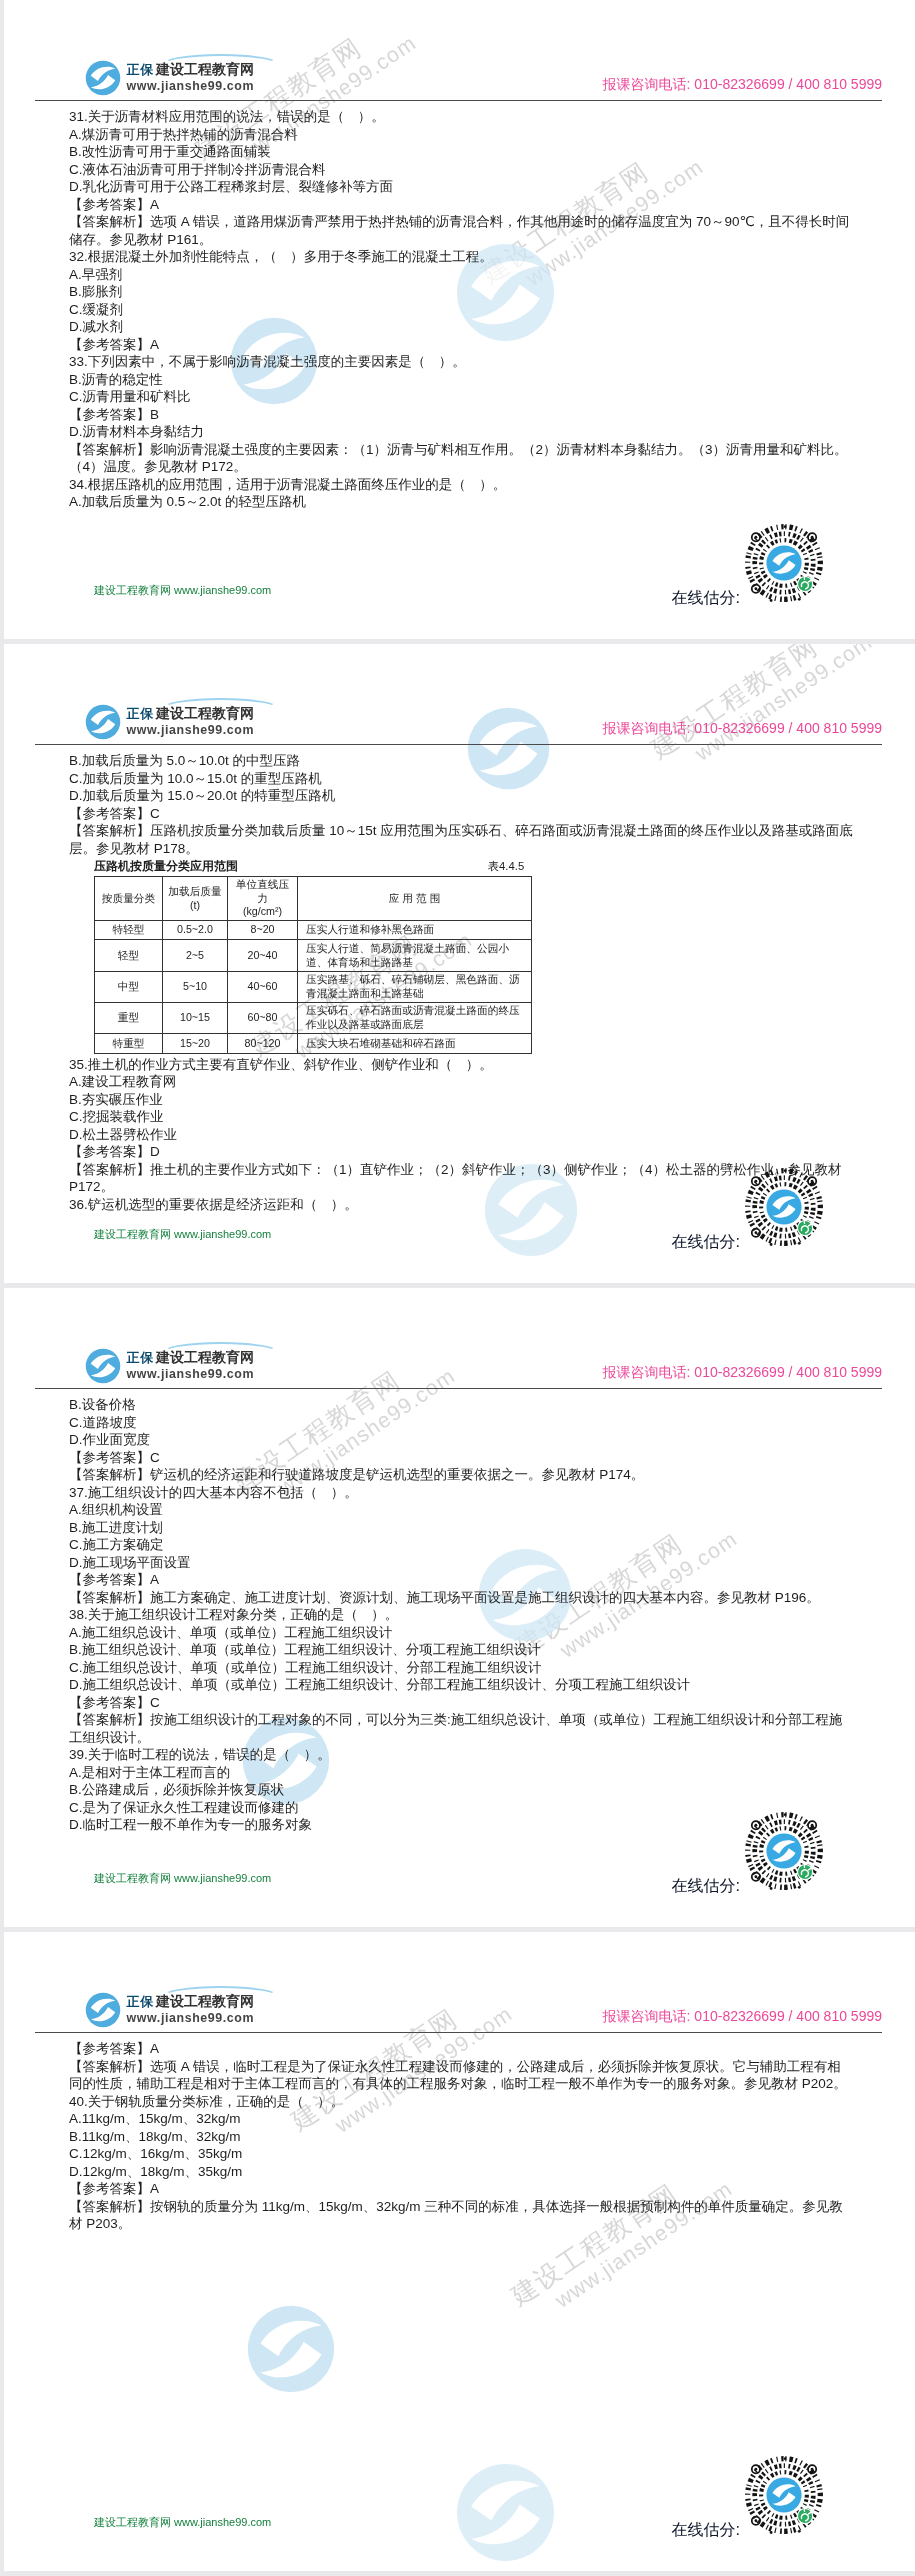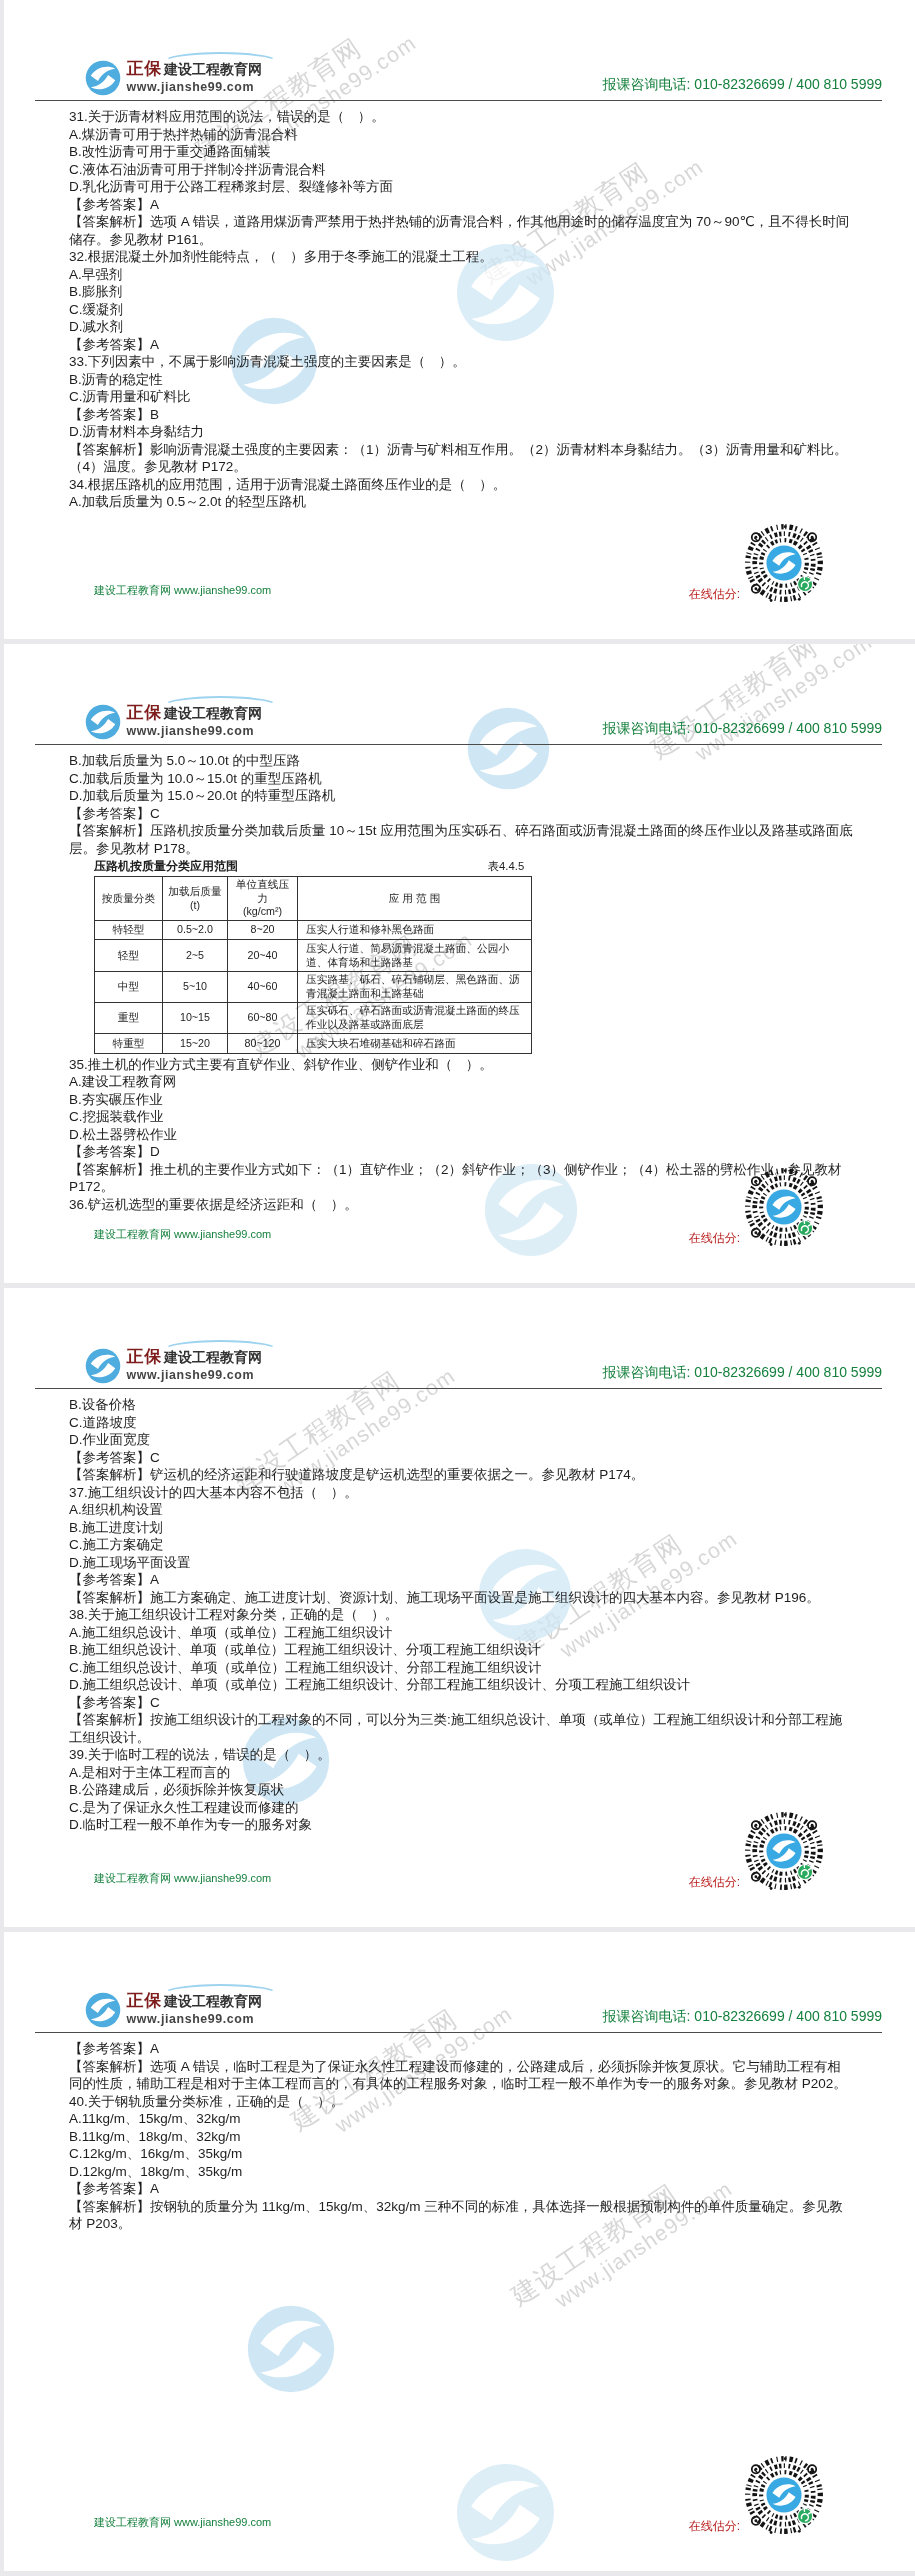--- a/index.html
+++ b/index.html
@@ -22,29 +22,29 @@
   .page-header{
     position:absolute;left:31px;right:33px;top:0;height:101px;
     border-bottom:1.1px solid #4b4b4b;
     display:flex;justify-content:space-between;align-items:flex-end;
     padding-bottom:4.5px;box-sizing:border-box;
   }
   .logo{display:flex;align-items:center;gap:5.6px;margin-left:50px;}
   .logo-mark-slot svg{width:36px;height:36px;display:block;}
   .logo-text{line-height:1.1;}
   .logo-line1{position:relative;font-weight:bold;white-space:nowrap;}
-  .logo-brand{color:#7f1d1d;font-size:17px;letter-spacing:0.6px;}
+  .logo-brand{color:#0c4a6e;font-size:13px;letter-spacing:0.6px;}
   .logo-name{color:#333;font-size:14px;margin-left:2.3px;}
   .logo-arc{
     position:absolute;left:35px;top:-8px;width:113px;height:17px;
     border:2.3px solid transparent;border-top:2.3px solid #9ed3ef;border-radius:50%;
     pointer-events:none;
   }
   .logo-url{color:#444;font-size:12.4px;font-weight:bold;margin-top:2.3px;letter-spacing:0.6px;}
-  .phone{font-size:14px;color:#15803d;padding-bottom:1.1px;}
+  .phone{font-size:14px;color:#ec4899;padding-bottom:1.1px;}
 
   
   .page-content{
     position:absolute;left:65px;right:62px;top:108px;
     font-size:13.5px;line-height:17.5px;
   }
   .page-content p{margin:0;}
 
   
   .table-block{margin:2.3px 0 2.3px 25px;width:437px;font-size:10.7px;}
@@ -62,21 +62,21 @@
   table.cmp td{text-align:center;}
   table.cmp td.col-range{padding-left:8px;text-align:left;}
   table.cmp tr.r-single td{height:16.3px;}
   table.cmp tr.r-double td{height:28px;}
 
   
   .footer-site{
     position:absolute;left:90px;bottom:41px;font-size:11px;color:#15803d;
   }
   .footer-score{
-    position:absolute;right:175px;bottom:36px;font-size:12px;color:#b91c1c;
+    position:absolute;right:175px;bottom:30px;font-size:16px;color:#0f172a;
   }
   .qr-slot{position:absolute;right:90px;bottom:35px;width:82px;height:82px;}
   .qr-slot svg{width:82px;height:82px;display:block;}
 
   
   .wm{
     position:absolute;transform:rotate(-34deg);transform-origin:left top;
     color:rgba(155,155,155,.40);white-space:nowrap;pointer-events:none;
     line-height:1.15;z-index:0;
   }

